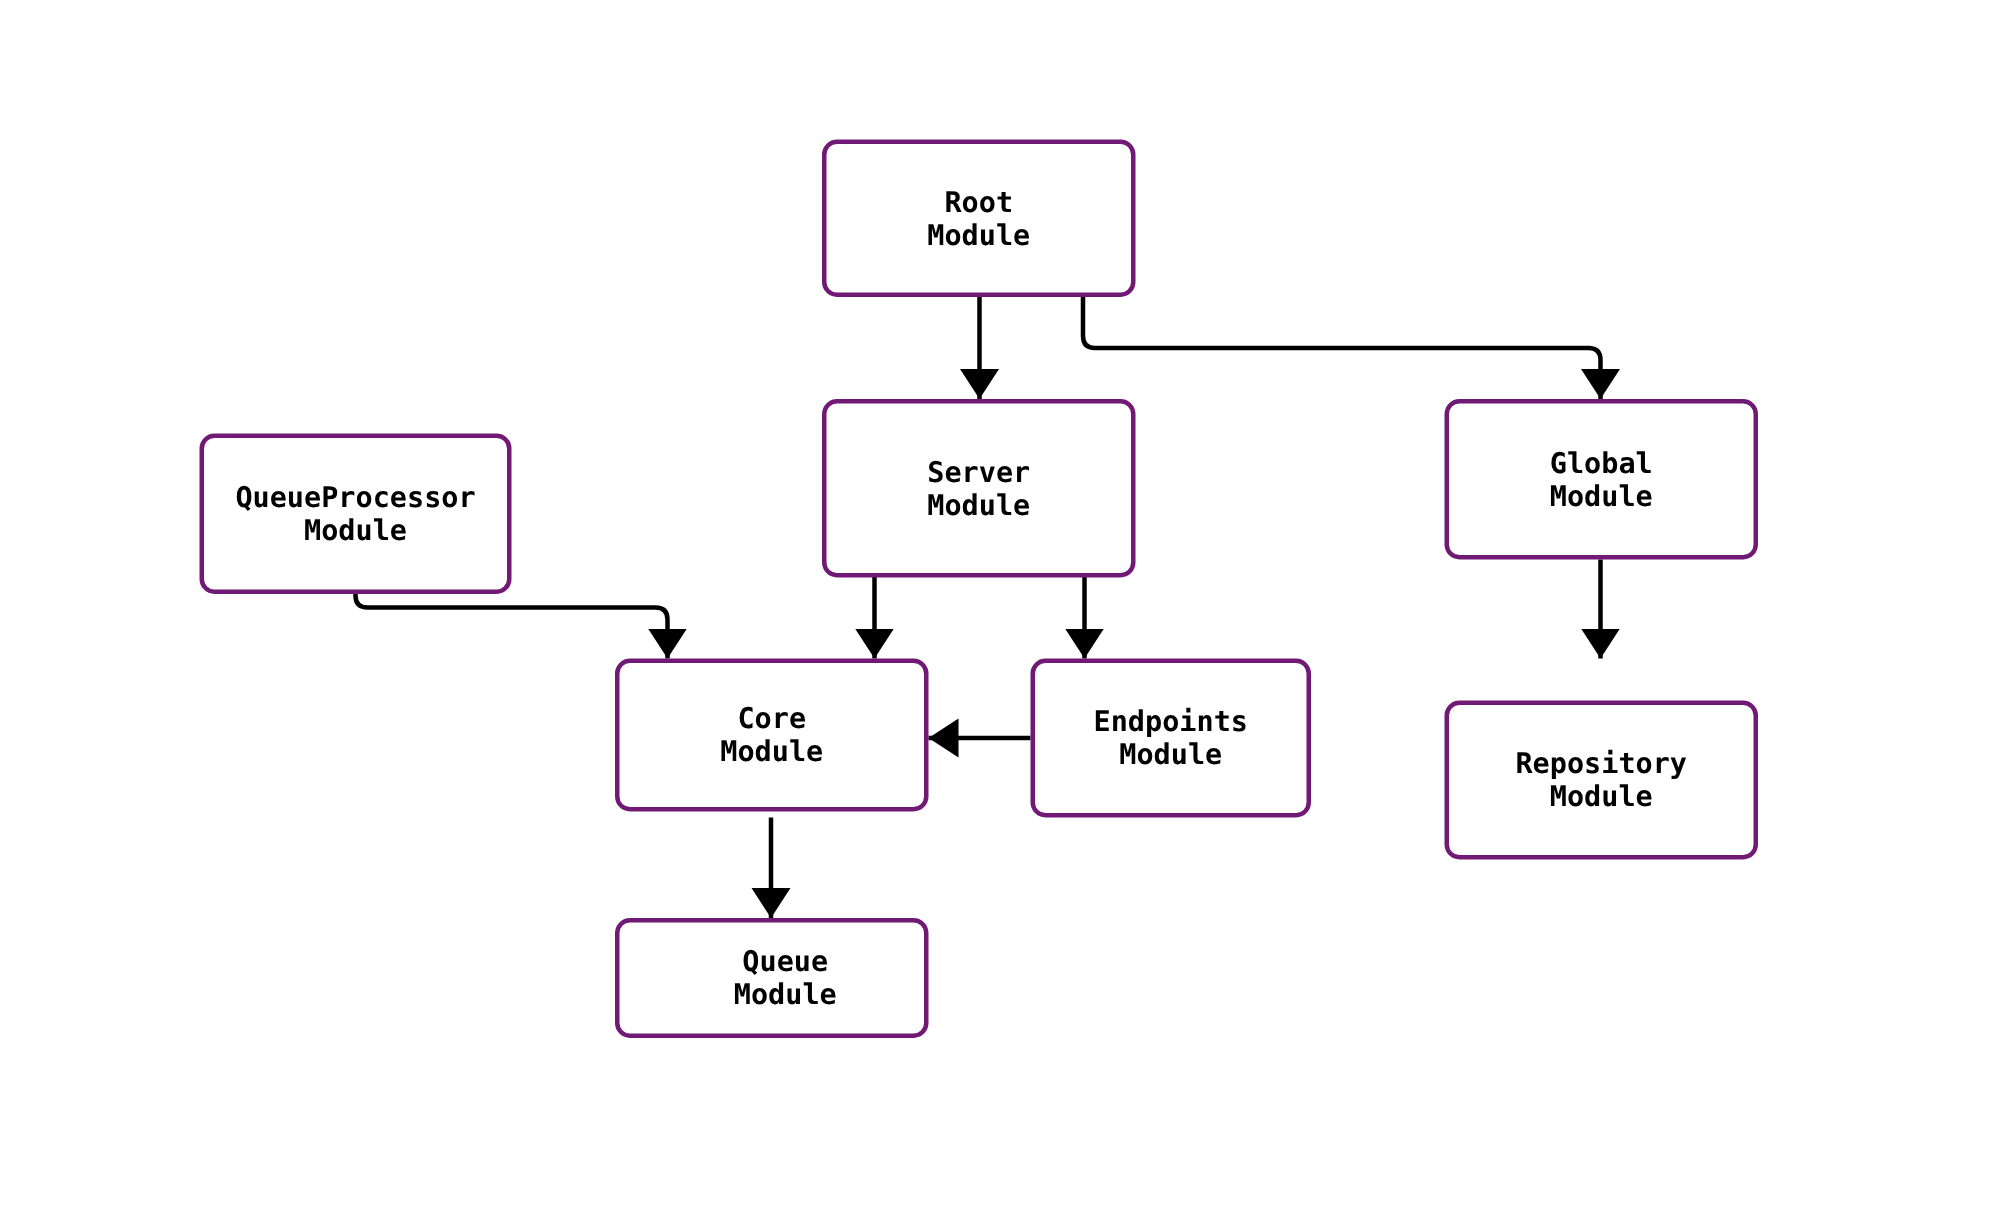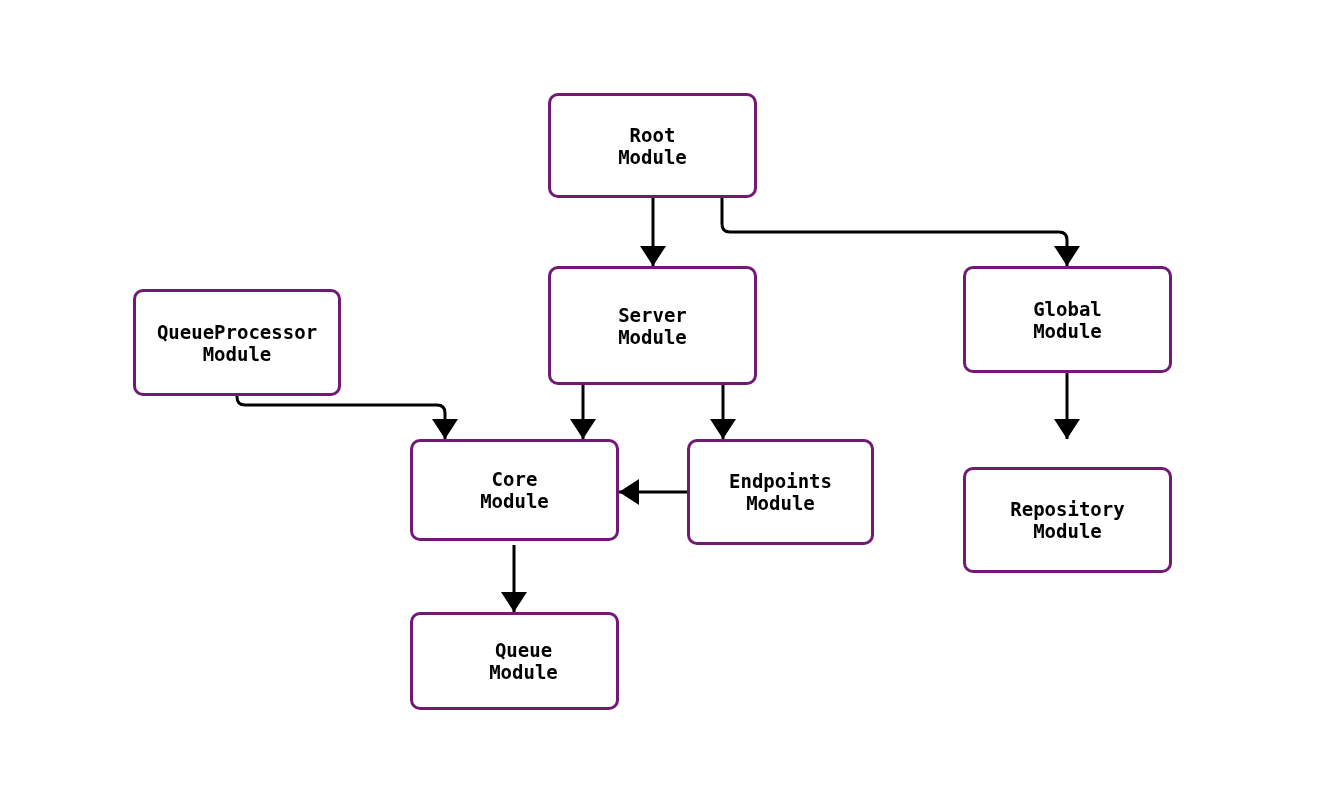--- a/index.html
+++ b/index.html
@@ -87,18 +87,18 @@
 Module</span>
   </div>
   <div class="node" style="left: 687px; top: 439px; width: 187px; height: 106px;">
     <span class="node-label">Endpoints
 Module</span>
   </div>
   <div class="node" style="left: 963px; top: 439px; width: 209px; height: 106px; margin-top: 28px;">
     <span class="node-label">Repository
 Module</span>
   </div>
-  <div class="node" style="left: 410px; top: 612px; width: 209px; height: 98px; padding-left: 18px;">
+  <div class="node" style="left: 410px; top: 612px; width: 209px; height: 80px; padding-left: 18px;">
     <span class="node-label">Queue
 Module</span>
   </div>
 
 </div>
 
 </body></html>

